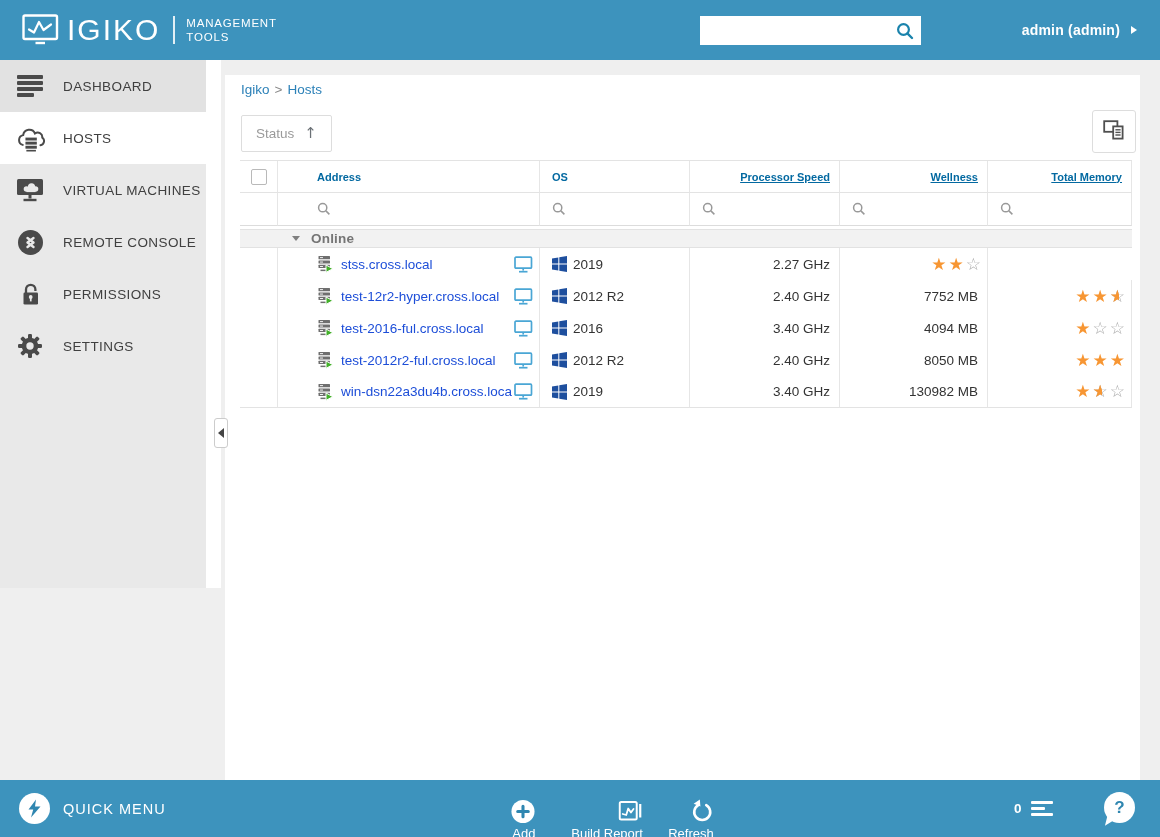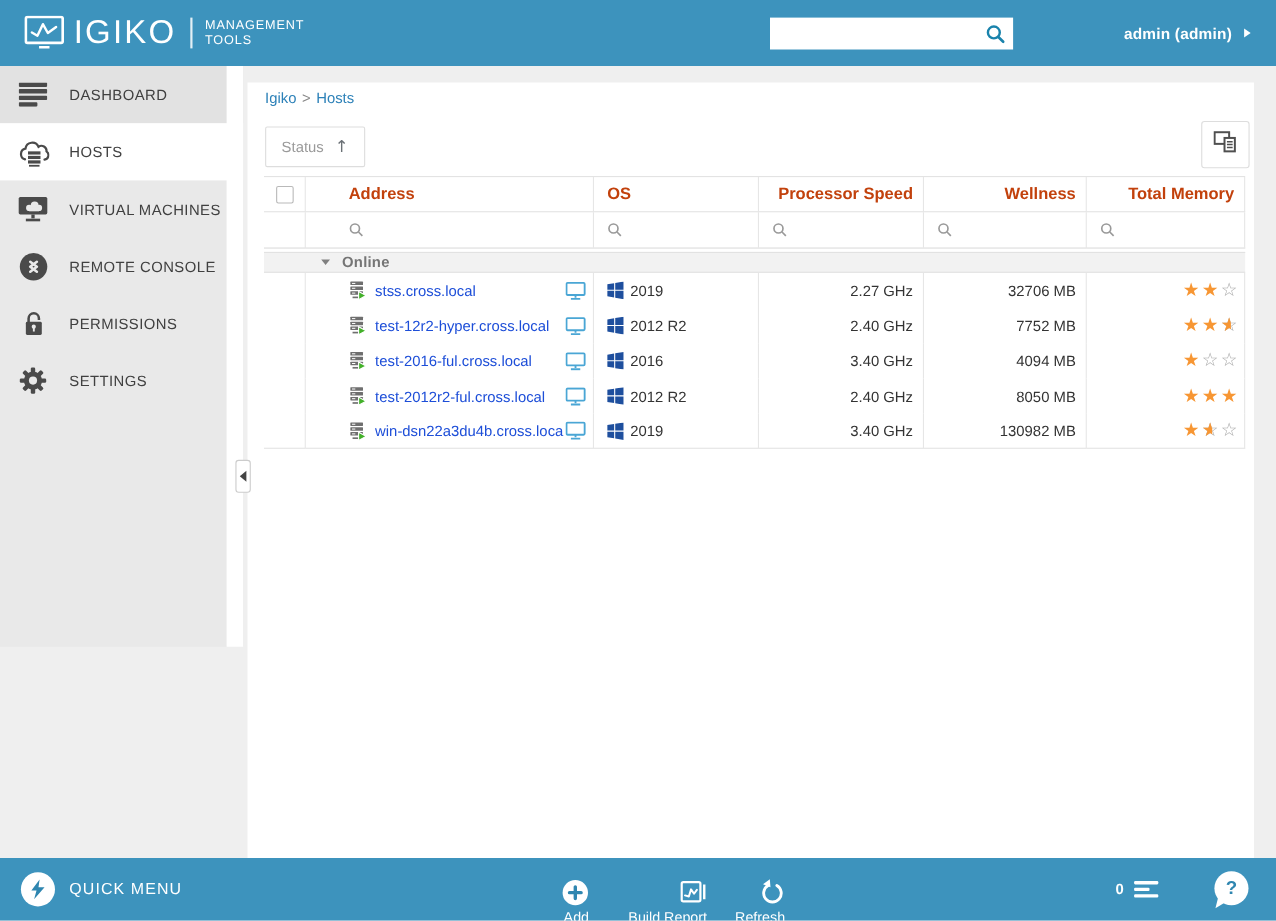--- a/index.html
+++ b/index.html
@@ -43,24 +43,24 @@
   .breadcrumb .sep{padding:0 5px;color:#888;}
   .sort-chip{position:absolute;left:16px;top:40px;height:37px;padding:0 14px;border:1px solid #ddd;border-radius:2px;background:#fff;display:inline-flex;align-items:center;gap:10px;cursor:pointer;}
   .sort-chip .sort-lbl{font-size:13.5px;color:#9a9a9a;}
   .sort-chip .arrow{font-family:"DejaVu Sans",sans-serif;font-size:15px;color:#6b7176;line-height:1;}
   .col-chooser{position:absolute;right:4px;top:35px;width:44px;height:43px;border:1px solid #ddd;border-radius:3px;background:#fff;display:flex;align-items:center;justify-content:center;cursor:pointer;}
 
   
   .grid{position:absolute;left:15px;top:85px;right:8px;border-top:1px solid #e3e3e3;}
   .grow{display:grid;grid-template-columns:38px 262px 150px 150px 148px 1fr;}
   .grow .cell{display:flex;align-items:center;border-right:1px solid #e6e6e6;overflow:hidden;}
-  .thead .cell{height:32px;font-size:15px;font-weight:700;color:#c2410c;border-bottom:1px solid #e3e3e3;}
+  .thead .cell{height:32px;font-size:11px;font-weight:700;color:#0369a1;border-bottom:1px solid #e3e3e3;}
   .thead .c-addr{padding-left:39px;}
   .thead .c-os{padding-left:12px;}
-  .thead .r{justify-content:flex-end;padding-right:9px;}
+  .thead .r{justify-content:flex-end;padding-right:9px;text-decoration:underline;}
   .chkbox{width:16px;height:16px;border:1px solid #b9b9b9;border-radius:2px;background:#fff;margin:0 auto;cursor:pointer;}
   .filter .cell{height:33px;border-bottom:1px solid #dcdcdc;cursor:text;}
   .filter .c-addr{padding-left:39px;}
   .filter .c-os,.filter .c-num,.filter .c-well{padding-left:12px;}
   .group-row{margin-top:3px;height:19px;background:#f2f2f2;border-top:1px solid #e2e2e2;border-bottom:1px solid #e2e2e2;display:flex;align-items:center;cursor:pointer;}
   .group-row .gcaret{margin-left:52px;width:0;height:0;border-left:4.5px solid transparent;border-right:4.5px solid transparent;border-top:5px solid #808080;}
   .group-row .glbl{margin-left:11px;font-size:13.5px;font-weight:700;color:#757575;letter-spacing:.2px;}
   .trow .cell{height:32px;}
   .trow:last-child .cell{border-bottom:1px solid #e3e3e3;}
   .c-addr{padding-left:39px;}
@@ -315,21 +315,20 @@
         <svg width="15" height="16" viewBox="0 0 15 16" fill="#1e4f9e">
           <path d="M0,2.4 L6.3,1.4 V7.4 H0 Z"></path>
           <path d="M7.3,1.2 L15,0 V7.4 H7.3 Z"></path>
           <path d="M0,8.4 H6.3 V14.4 L0,13.4 Z"></path>
           <path d="M7.3,8.4 H15 V16 L7.3,14.7 Z"></path>
         </svg>
       </span>
       <span class="os">2019</span>
     </div>
     <div class="cell c-num">2.27 GHz</div>
-    <div class="cell c-num">32706 MB</div>
     <div class="cell c-well">
             <span class="star full">★</span>
             <span class="star full">★</span>
             <span class="star empty">☆</span>
           </div>
   </div>
         <div class="grow trow">
     <div class="cell"></div>
     <div class="cell c-addr">
       <span style="display:flex;">

